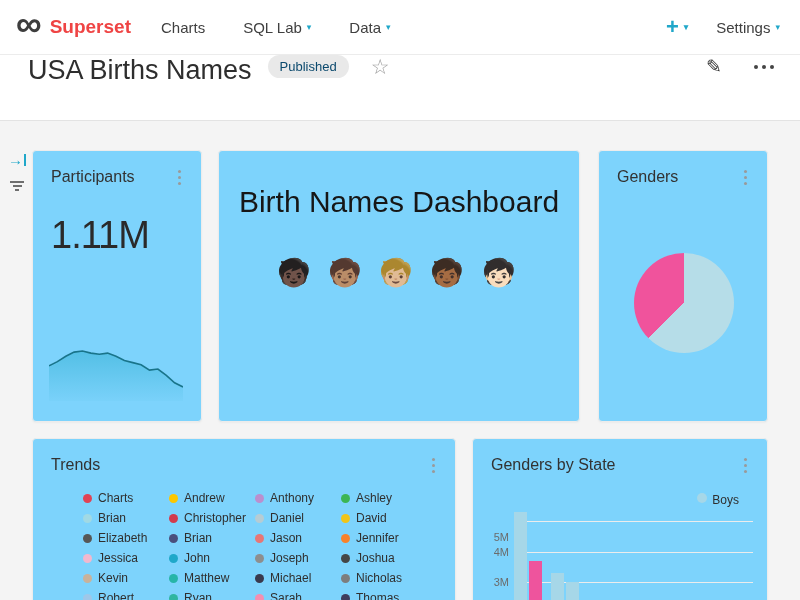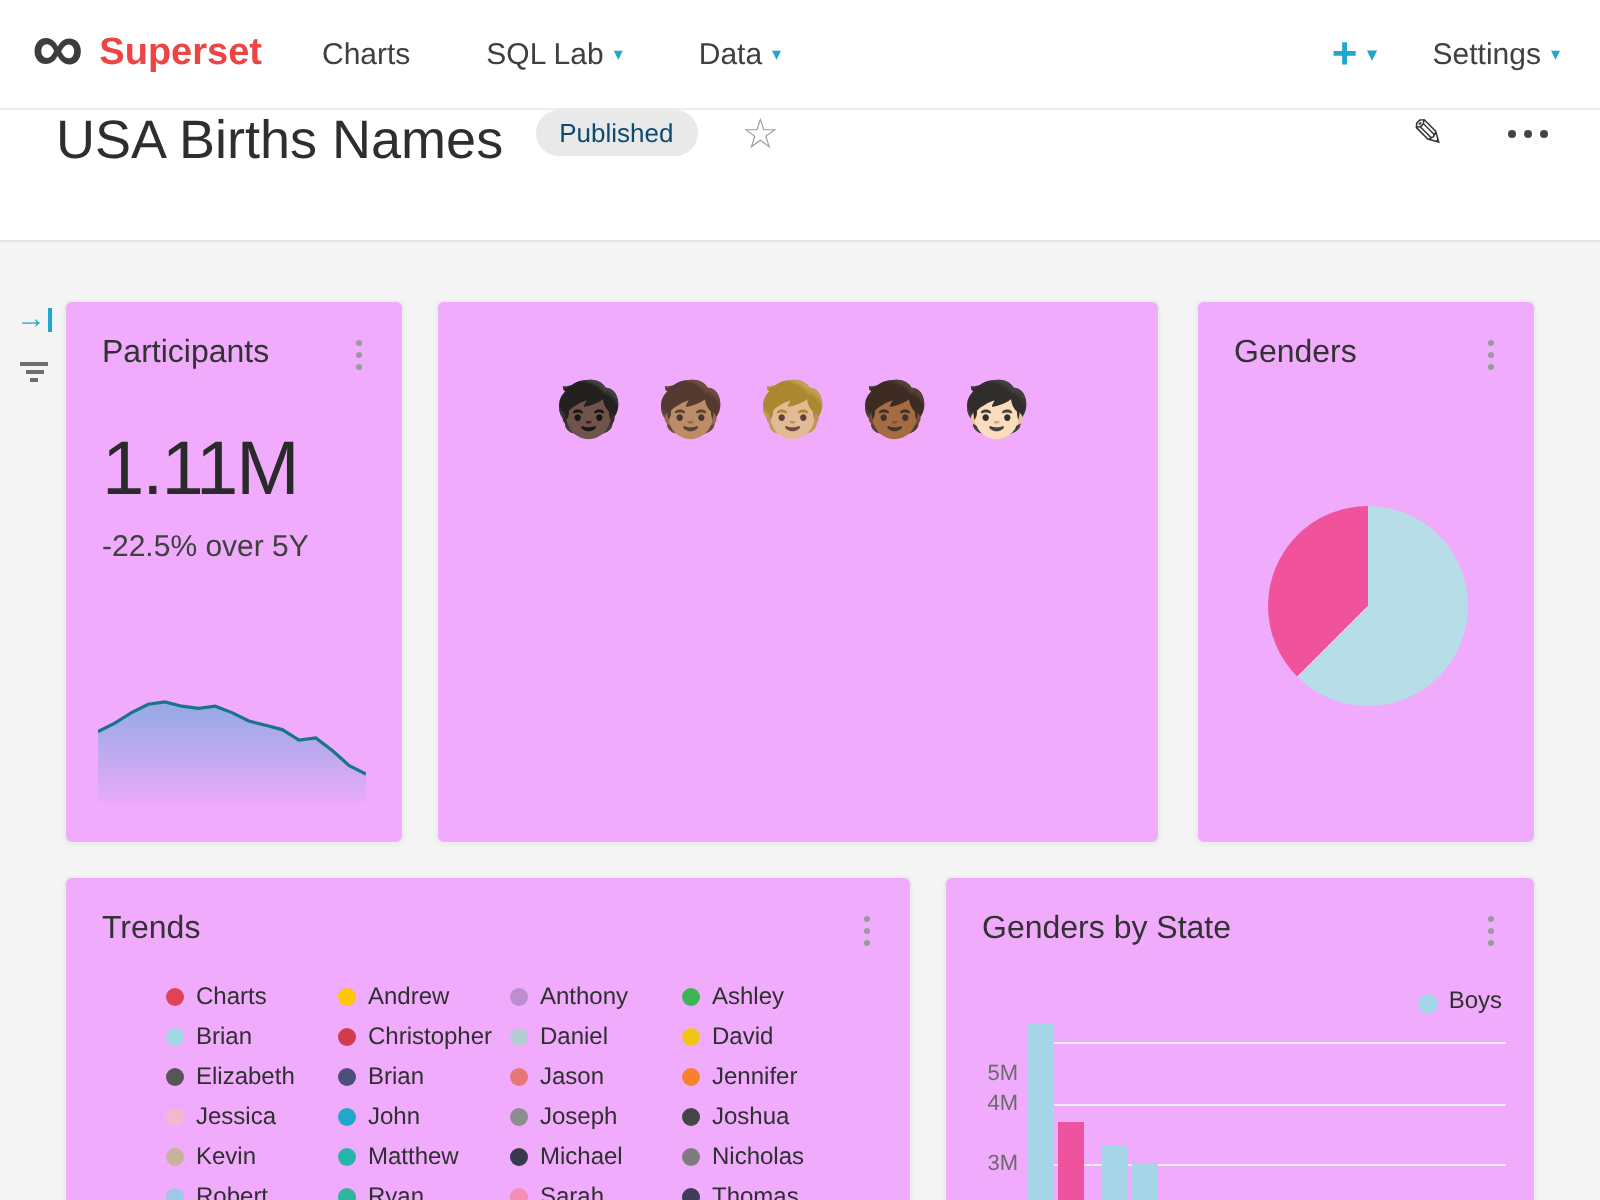--- a/index.html
+++ b/index.html
@@ -35,21 +35,21 @@
 
   
   .main { position: relative; height: 479px; background: #f4f4f4; overflow: hidden; }
   .expand-icon { position: absolute; left: 8px; top: 30px; color: #20a7c9; font-size: 15px;
                  font-weight: 700; cursor: pointer; display: flex; align-items: center; }
   .expand-icon::after { content: ""; width: 2px; height: 12px; background: #20a7c9; margin-left: 1px; }
   .funnel { position: absolute; left: 9px; top: 60px; width: 16px; cursor: pointer; }
   .funnel i { display: block; background: #6e6e6e; height: 2px; margin: 0 auto 2px; }
   .funnel i:nth-child(1) { width: 14px; } .funnel i:nth-child(2) { width: 9px; } .funnel i:nth-child(3) { width: 4px; }
 
-  .card { position: absolute; background: #f0abfc; border: 1px solid #ececec; border-radius: 4px;
+  .card { position: absolute; background: #7dd3fc; border: 1px solid #ececec; border-radius: 4px;
           box-shadow: 0 1px 2px rgba(0,0,0,0.04); }
   .card-head { display: flex; justify-content: space-between; align-items: flex-start;
                padding: 17px 14px 0 18px; }
   .card-title { font-size: 16px; font-weight: 500; color: #323232; }
   .kebab { width: 3px; height: 3px; border-radius: 50%; background: #9a9a9a;
            box-shadow: 0 6px 0 #9a9a9a, 0 -6px 0 #9a9a9a; margin: 8px 6px 0 0; cursor: pointer; }
 
   #card-participants { left: 32px; top: 29px; width: 170px; height: 272px; }
   .big-value { margin: 28px 0 0 18px; font-size: 38px; color: #2a2a2a; letter-spacing: -1px; }
   .delta { margin: 8px 0 0 18px; font-size: 15px; color: #3f3f3f; }
@@ -63,21 +63,21 @@
   .pie { position: absolute; left: 35px; top: 102px; width: 100px; height: 100px;
          border-radius: 50%; cursor: pointer; }
 
   #card-trends { left: 32px; top: 317px; width: 424px; height: 280px; }
   .legend-grid { margin: 18px 0 0 50px; display: grid; grid-template-columns: repeat(4, 86px); row-gap: 8px; }
   .legend-item { display: flex; align-items: center; gap: 6px; font-size: 12px; color: #2f2f2f;
                  cursor: pointer; height: 12px; }
   .legend-dot { width: 9px; height: 9px; border-radius: 50%; flex: none; }
 
   #card-gbs { left: 472px; top: 317px; width: 296px; height: 280px; }
-  .gbs-legend { position: absolute; top: 54px; right: 16px; display: flex; align-items: flex-end;
+  .gbs-legend { position: absolute; top: 54px; right: 28px; display: flex; align-items: flex-start;
                 gap: 5px; font-size: 12px; color: #2f2f2f; cursor: pointer; }
   .gbs-legend .legend-dot { width: 10px; height: 10px; }
   .gbs-chart { position: absolute; inset: 0; }
   .gridline { position: absolute; left: 44px; right: 14px; height: 1px; background: #ececec; }
   .ytick { position: absolute; left: 0; width: 36px; text-align: right; font-size: 11px; color: #6b6b6b; }
   .bar { position: absolute; width: 13px; cursor: pointer; }
 </style>
 </head>
 <body>
 
@@ -129,34 +129,34 @@
       <i></i>
       <i></i>
     </span>
 
   <section class="card" id="card-participants">
     <div class="card-head">
       <span class="card-title">Participants</span>
       <span class="kebab"></span>
     </div>
     <div class="big-value">1.11M</div>
-    <div class="delta">-22.5% over 5Y</div>
     <svg class="sparkline" width="134" height="56">
       <defs>
         <linearGradient id="sparkfill" x1="0" y1="0" x2="0" y2="1">
           <stop offset="0" stop-color="#20a7c9" stop-opacity="0.45"></stop>
           <stop offset="1" stop-color="#20a7c9" stop-opacity="0.04"></stop>
         </linearGradient>
       </defs>
       <polygon fill="url(#sparkfill)" points="0.0,20.8 8.4,16.6 16.8,11.3 25.1,7.1 33.5,6.0 41.9,8.1 50.3,9.2 58.6,8.1 67.0,11.3 75.4,15.5 83.8,17.6 92.1,19.8 100.5,25.1 108.9,24.0 117.3,30.4 125.6,37.8 134.0,42.0 134,56 0,56"></polygon>
       <polyline fill="none" stroke-width="1.6" points="0.0,20.8 8.4,16.6 16.8,11.3 25.1,7.1 33.5,6.0 41.9,8.1 50.3,9.2 58.6,8.1 67.0,11.3 75.4,15.5 83.8,17.6 92.1,19.8 100.5,25.1 108.9,24.0 117.3,30.4 125.6,37.8 134.0,42.0" stroke="#19748a"></polyline>
     </svg>
   </section>
 
   <section class="card" id="card-markdown">
+    <div class="dash-heading">Birth Names Dashboard</div>
     <div class="emoji-row">🧒🏿 🧒🏽 🧒🏼 🧒🏾 🧒🏻</div>
   </section>
 
   <section class="card" id="card-genders">
     <div class="card-head">
       <span class="card-title">Genders</span>
       <span class="kebab"></span>
     </div>
     <div class="pie" style="background: conic-gradient(rgb(182, 221, 232) 0deg, rgb(182, 221, 232) 225deg, rgb(240, 83, 156) 225deg, rgb(240, 83, 156) 360deg);"></div>
   </section>

